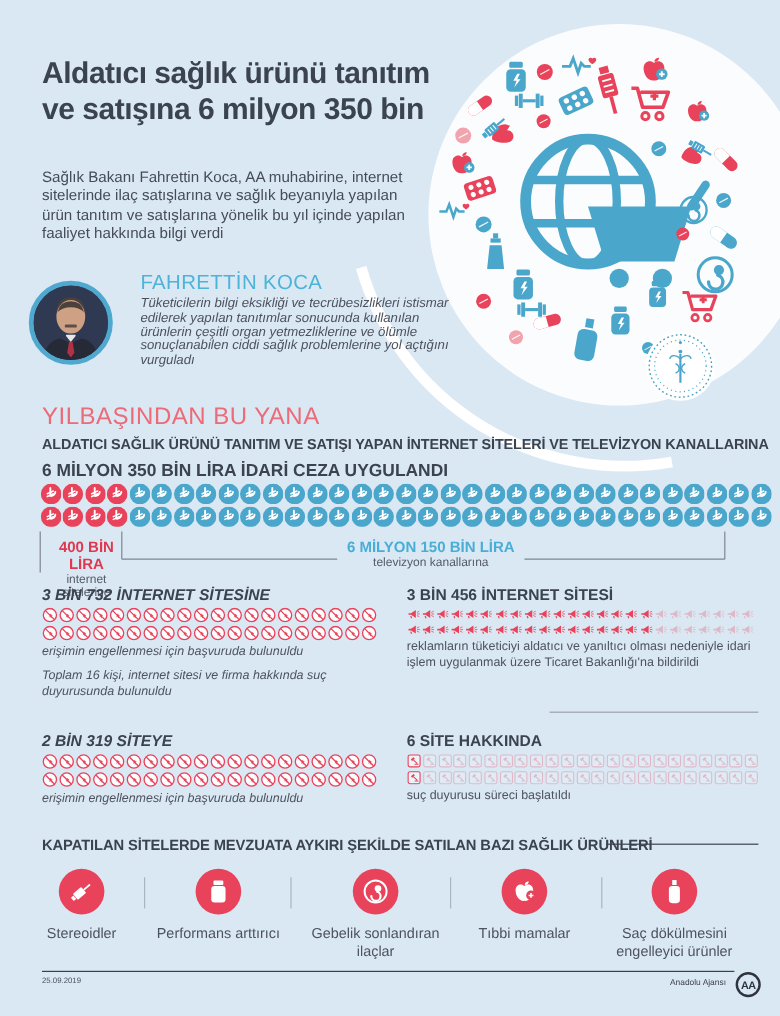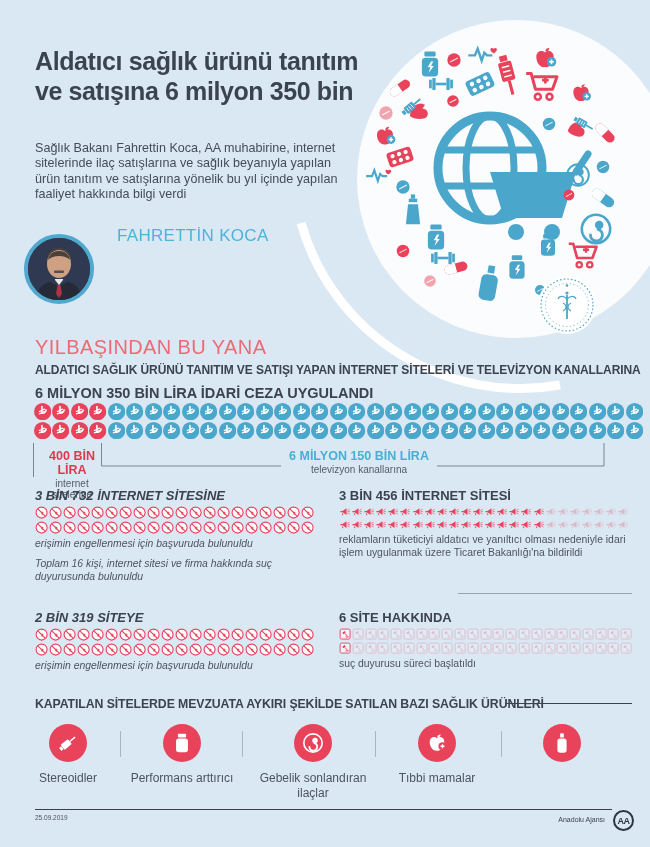--- a/index.html
+++ b/index.html
@@ -329,20 +329,21 @@
       <rect x="26" y="32.5" width="10" height="2.5" rx="1" fill="#5a4f49"></rect>
       <path d="M8 62 q2 -16 14 -18 l9 4 9 -4 q12 2 14 18 z" fill="#252a36"></path>
       <path d="M27 42 l4 5 4 -5 v-1 h-8 z" fill="#e8e8ea"></path>
       <path d="M29.5 47 h3 l1.5 9 -3 4 -3 -4 z" fill="#b03246"></path>
     </svg>
   </div>
   <div class="abs m-name">
     <span>FAHRETTİN</span>
     <b>KOCA</b>
   </div>
+  <div class="abs quote">Tüketicilerin bilgi eksikliği ve tecrübesizlikleri istismar edilerek yapılan tanıtımlar sonucunda kullanılan ürünlerin çeşitli organ yetmezliklerine ve ölümle sonuçlanabilen ciddi sağlık problemlerine yol açtığını vurguladı</div>
 
   <div class="abs kicker">YILBAŞINDAN BU YANA</div>
   <div class="abs headline">ALDATICI SAĞLIK ÜRÜNÜ TANITIM VE SATIŞI YAPAN İNTERNET SİTELERİ VE TELEVİZYON KANALLARINA</div>
   <div class="abs fine-title">6 MİLYON 350 BİN LİRA İDARİ CEZA UYGULANDI</div>
   <div class="abs pictogram pg-lira">
       <div class="picto-row">
         <svg viewBox="0 0 24 24" style="color: rgb(232, 67, 90);">
           <use href="#sym-lira"></use>
         </svg>
         <svg viewBox="0 0 24 24" style="color: rgb(232, 67, 90);">
@@ -1161,20 +1162,21 @@
     </div>
     <div class="p-label">Tıbbi mamalar</div>
   </div>
   <div class="abs p-divider" style="left:501px;"></div>
   <div class="abs product" style="left:507px;">
     <div class="p-icon">
       <svg viewBox="0 0 24 24">
           <use href="#sym-bottle"></use>
         </svg>
     </div>
+    <div class="p-label">Saç dökülmesini engelleyici ürünler</div>
   </div>
 
   <div class="abs f-rule"></div>
   <div class="abs f-date">25.09.2019</div>
   <div class="abs f-agency">Anadolu Ajansı</div>
   <div class="abs aa-logo">AA</div>
 
 </div>
 
 </body></html>

